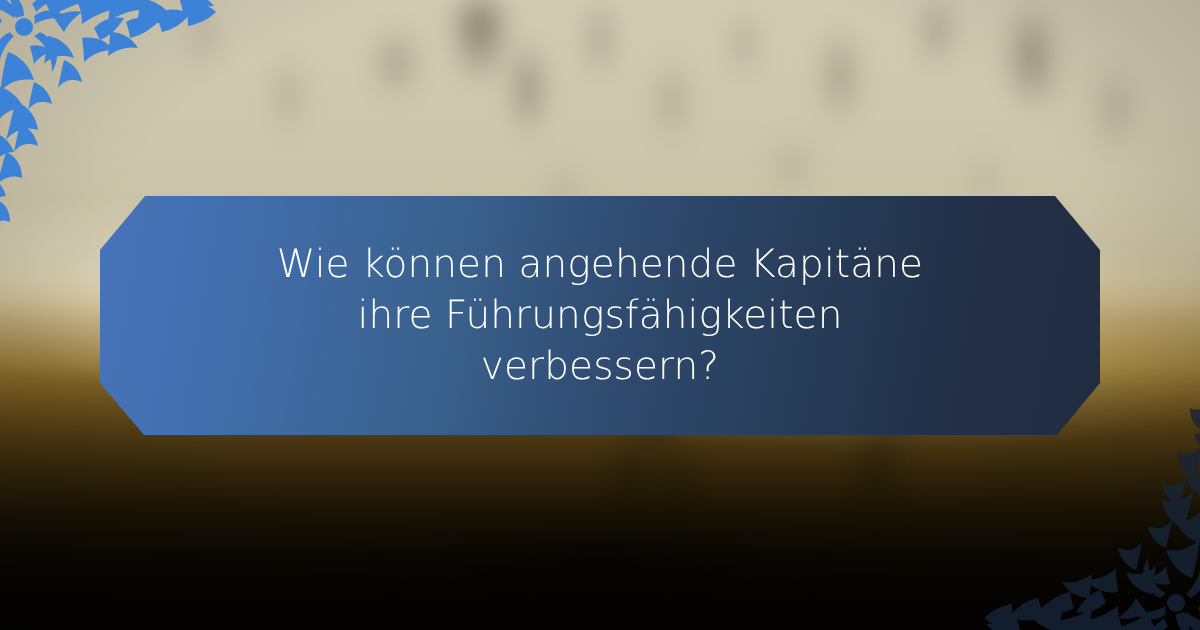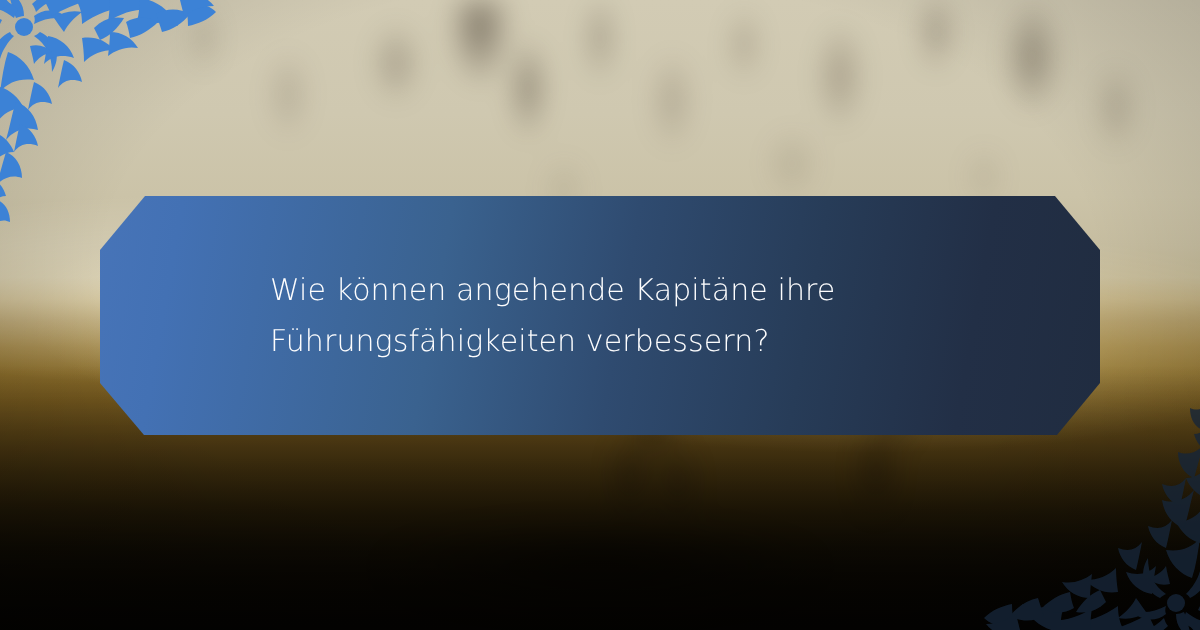--- a/index.html
+++ b/index.html
@@ -97,23 +97,24 @@
     position:absolute;left:100px;top:196px;width:1000px;height:239px;
     background:linear-gradient(100deg,#4774B8 0%, #4371B4 8%, #3A628F 34%, #2F4B70 52%, #273C58 70%, #222F46 86%, #202C40 100%);
     -webkit-clip-path:polygon(45px 0, 955px 0, 1000px 54px, 1000px 187px, 957px 239px, 44px 239px, 0 187px, 0 54px);
     clip-path:polygon(45px 0, 955px 0, 1000px 54px, 1000px 187px, 957px 239px, 44px 239px, 0 187px, 0 54px);
     display:flex;align-items:center;justify-content:center;
     box-sizing:border-box;padding:0 70px;
   }
   #headline{
     margin:0;
     color:#fdfdfe;
-    font-size:30px;
+    font-size:39px;
     font-weight:300;
     line-height:51px;
+    text-align:center;
     letter-spacing:.1px;
     max-width:660px;
     text-rendering:geometricPrecision;
   }
 </style>
 </head>
 <body>
 
 <div id="card">
 

